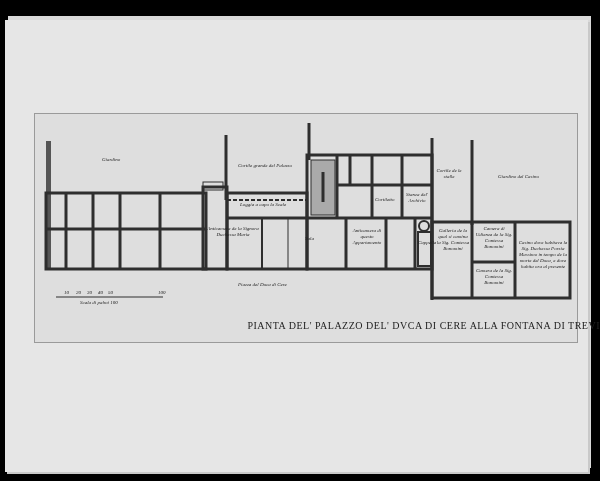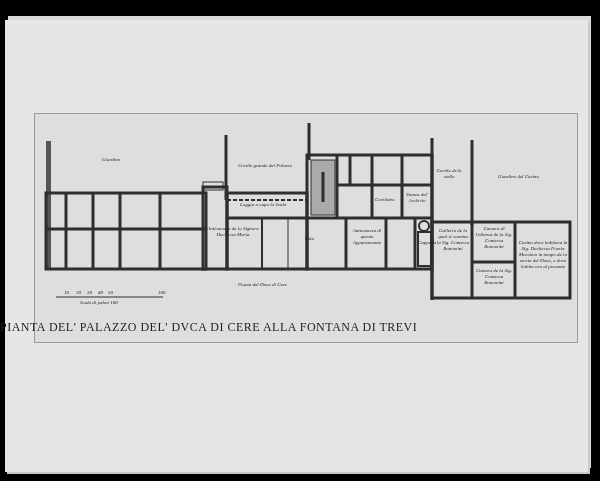--- a/index.html
+++ b/index.html
@@ -5,21 +5,21 @@
   html, body { margin:0; padding:0; }
   body { width:600px; height:481px; background:#000; position:relative; overflow:hidden;
          font-family:"Liberation Serif", serif; }
   .sheet { position:absolute; left:5px; top:20px; width:583px; height:452px; background:#e6e6e6;
            box-shadow: 2px 2px 0 #c9c9c9; }
   .sheet-back { position:absolute; left:8px; top:16px; width:583px; height:452px; background:#d9d9d9; }
   .plate { position:absolute; left:34px; top:113px; width:542px; height:228px; border:1px solid #9a9a9a;
            background:#dedede; }
   svg { position:absolute; left:0; top:0; }
   .lbl { position:absolute; font-style:italic; font-size:5px; color:#222; line-height:6px; text-align:center; white-space:nowrap; }
-  .title { position:absolute; left:0; width:600px; top:320px; text-align:left; font-size:12px; letter-spacing:0.5px; color:#222; }
+  .title { position:absolute; left:0; width:600px; top:320px; text-align:right; font-size:10px; letter-spacing:0.5px; color:#222; }
 </style>
 </head>
 <body>
 
 <div class="sheet-back"></div>
 <div class="sheet"></div>
 
 <div class="plate"></div>
 
 <svg width="600" height="481">

